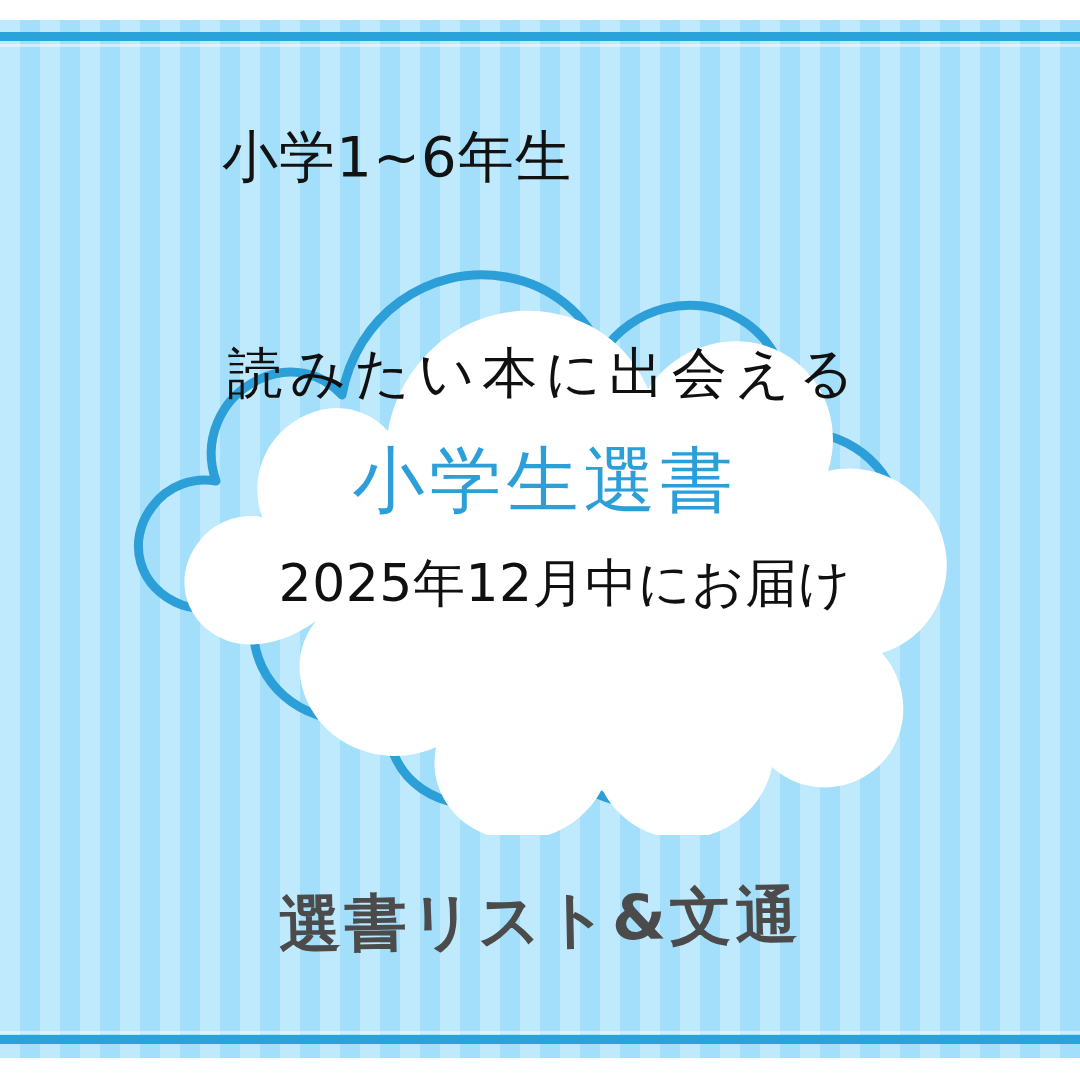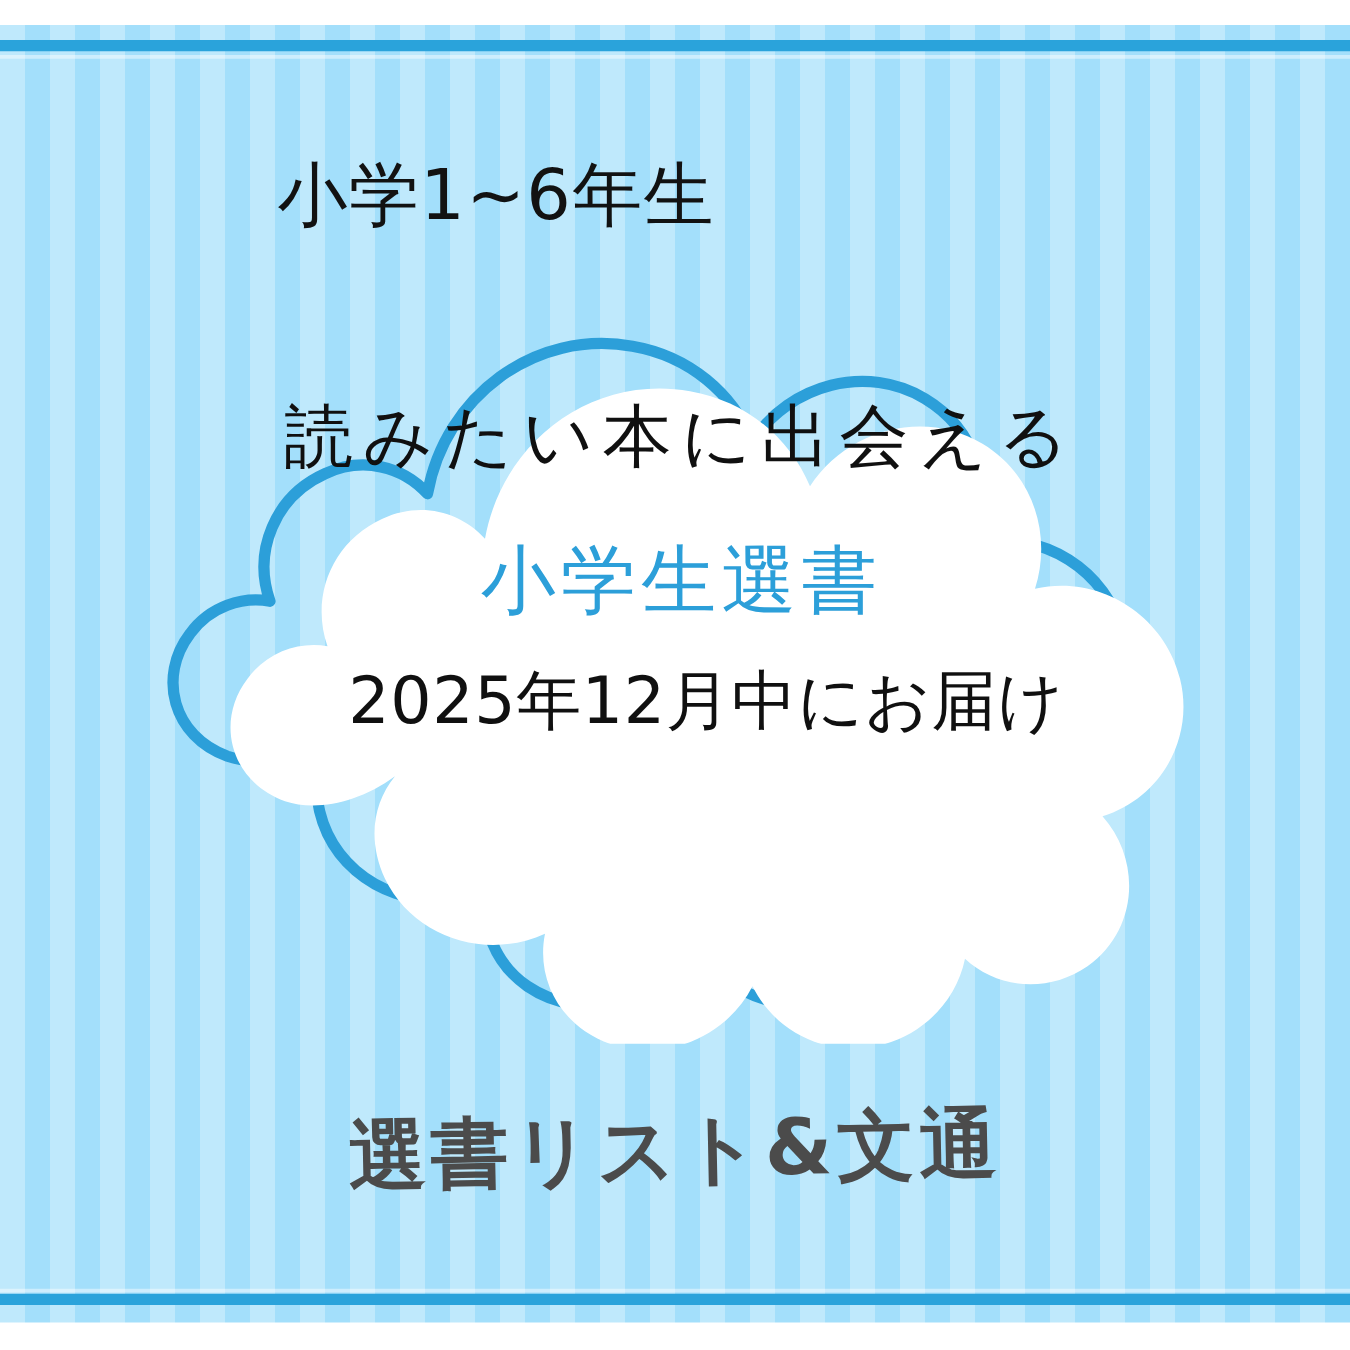--- a/index.html
+++ b/index.html
@@ -88,31 +88,31 @@
     left:0; top:0;
     width:850px; height:590px;
     display:flex;
     flex-direction:column;
     align-items:center;
     justify-content:flex-start;
     pointer-events:none;
   }
 
   .line-sub {
-    margin-top:68px;
+    margin-top:92px;
     font-size:55px;
     letter-spacing:0.14em;
     color:#101010;
     white-space:nowrap;
     font-weight:400;
   }
 
   .line-title {
-    margin-top:38px;
-    font-size:60px;
+    margin-top:22px;
+    font-size:72px;
     letter-spacing:0.07em;
     color:#2c9fd9;
     white-space:nowrap;
     font-weight:400;
   }
 
   .line-date {
     margin-top:20px;
     font-size:52px;
     letter-spacing:0.01em;

